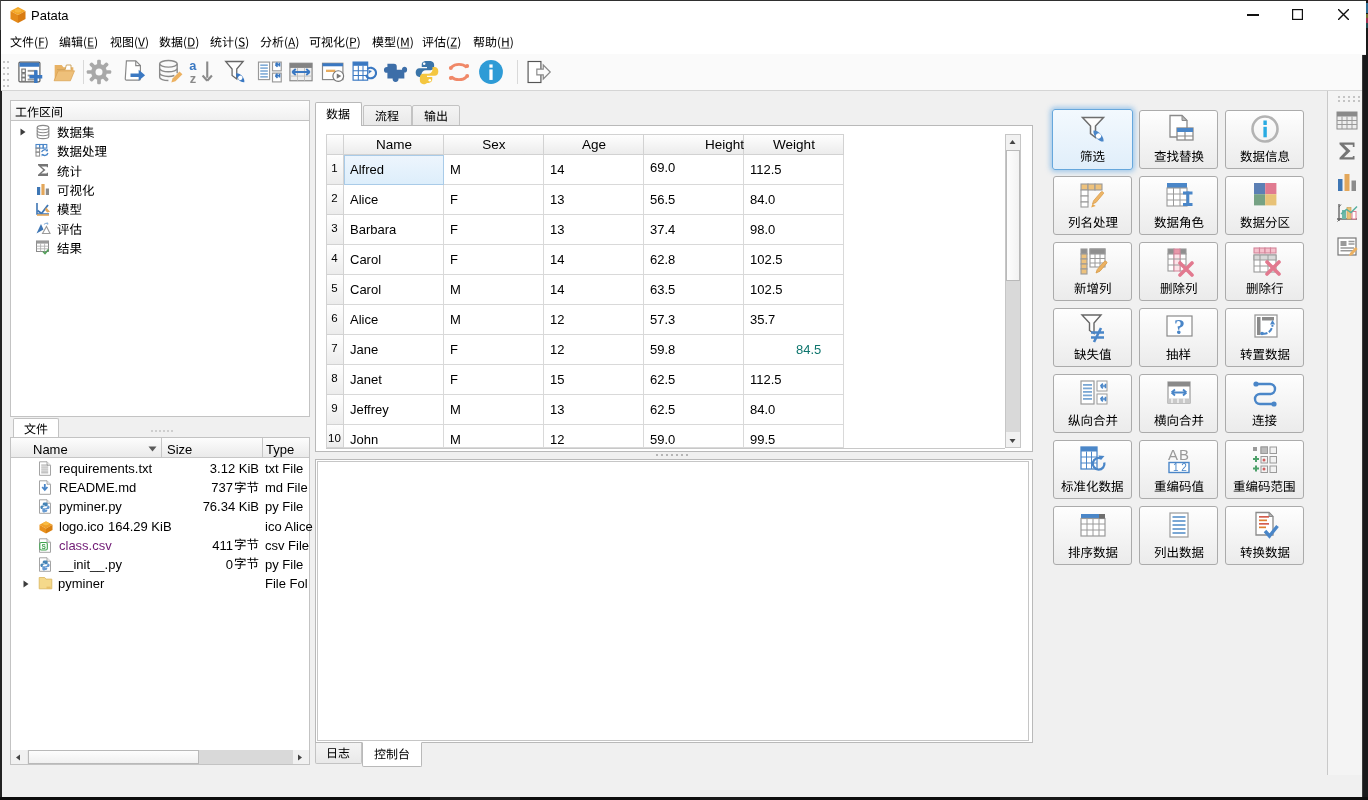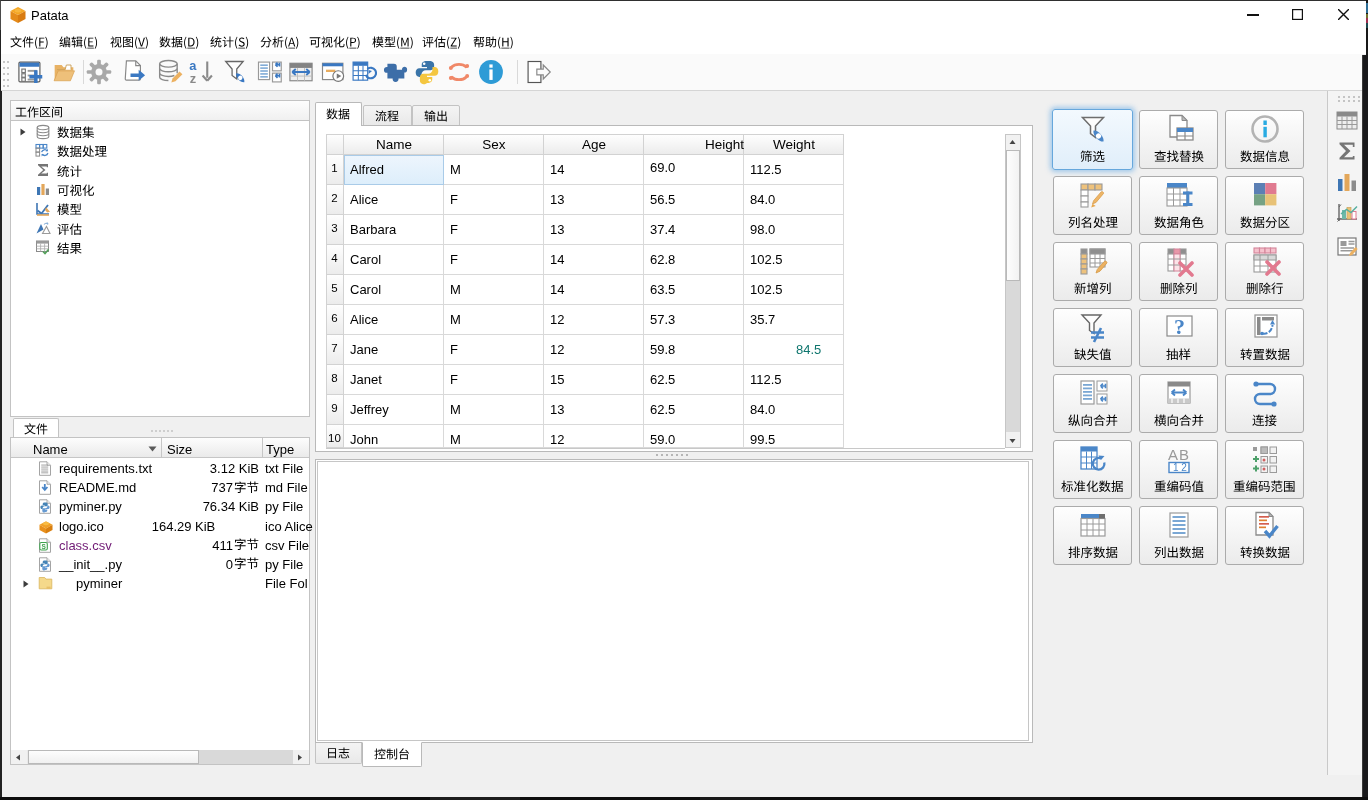--- a/index.html
+++ b/index.html
@@ -422,21 +422,21 @@
 <div style="position:absolute;left:59px;top:499.4px;font:13px 'Liberation Sans',sans-serif;color:#000;white-space:pre;">pyminer.py</div>
 <div style="position:absolute;left:108px;top:499.4px;font:13px 'Liberation Sans',sans-serif;color:#000;white-space:pre;width:151px;text-align:right">76.34 KiB</div>
 <div style="position:absolute;left:265px;top:499.4px;font:13px 'Liberation Sans',sans-serif;color:#000;white-space:pre;">py File</div>
 <svg style="position:absolute;left:38px;top:518.6px" width="16" height="16" viewBox="0 0 16 16">
     <path d="M8 2.2 L14.5 5.8 L8 9.4 L1.5 5.8 Z" fill="#f0a028"></path>
     <ellipse cx="8" cy="4.6" rx="3" ry="1.6" fill="#f8bc45"></ellipse>
     <path d="M1.5 5.8 L8 9.4 V14.5 L1.5 10.9 Z" fill="#e8901c"></path>
     <path d="M14.5 5.8 L8 9.4 V14.5 L14.5 10.9 Z" fill="#d87f10"></path>
   </svg>
 <div style="position:absolute;left:59px;top:518.6px;font:13px 'Liberation Sans',sans-serif;color:#000;white-space:pre;">logo.ico</div>
-<div style="position:absolute;left:108px;top:518.6px;font:13px 'Liberation Sans',sans-serif;color:#000;white-space:pre;width:151px;text-align:center">164.29 KiB</div>
+<div style="position:absolute;left:108px;top:518.6px;font:13px 'Liberation Sans',sans-serif;color:#000;white-space:pre;width:151px;text-align:left">164.29 KiB</div>
 <div style="position:absolute;left:265px;top:518.6px;font:13px 'Liberation Sans',sans-serif;color:#000;white-space:pre;">ico Alice</div>
 <svg style="position:absolute;left:38px;top:537.8px" width="14" height="15" viewBox="0 0 14 15">
     <path d="M1.5 0.8 h7.5 l3.5 3.5 v10 H1.5 Z" fill="#fff" stroke="#9a9a9a" stroke-width="0.9"></path>
     <path d="M9 0.8 v3.5 h3.5" fill="#eee" stroke="#9a9a9a" stroke-width="0.8"></path>
     <rect x="1.8" y="4.5" width="7.5" height="7.5" rx="1.4" fill="#fff" stroke="#3fa24d" stroke-width="1.1"></rect>
     <text x="3.4" y="10.6" font-size="6.5" font-weight="bold" fill="#3fa24d" font-family="Liberation Sans">S</text>
   </svg>
 <div style="position:absolute;left:59px;top:537.8px;font:13px 'Liberation Sans',sans-serif;color:#701a75;white-space:pre;">class.csv</div>
 <div style="position:absolute;left:108px;top:537.8px;font:13px 'Liberation Sans',sans-serif;color:#000;white-space:pre;width:125px;text-align:right">411</div>
 <div style="position:absolute;left:234.0px;top:536.1px;line-height:0"><svg width="25.00" height="16.25" viewBox="0 0 2000 1300" style="overflow:visible">
@@ -461,21 +461,21 @@
       </g>
     </svg></div>
 <div style="position:absolute;left:265px;top:557px;font:13px 'Liberation Sans',sans-serif;color:#000;white-space:pre;">py File</div>
 <svg style="position:absolute;left:22px;top:579.7px" width="8" height="8" viewBox="0 0 8 8">
     <path d="M1.5 0.5 L6.5 4 L1.5 7.5 Z" fill="#3c3c3c"></path>
   </svg>
 <svg style="position:absolute;left:38px;top:576.2px" width="15" height="14" viewBox="0 0 15 14">
     <path d="M1.2 1.5 h5.5 l1.2 1.6 h5.9 V12.8 H1.2 Z" fill="#f5d98b" stroke="#d9b55e" stroke-width="0.8"></path>
     <path d="M8.5 12.8 v-2.2 h4.1 v2.2 Z" fill="#e8c06a"></path>
   </svg>
-<div style="position:absolute;left:76px;top:576.2px;font:13px 'Liberation Sans',sans-serif;color:#000;white-space:pre;">pyminer</div>
+<div style="position:absolute;left:58px;top:576.2px;font:13px 'Liberation Sans',sans-serif;color:#000;white-space:pre;">pyminer</div>
 <div style="position:absolute;left:265px;top:576.2px;font:13px 'Liberation Sans',sans-serif;color:#000;white-space:pre;">File Fol</div>
 <div style="position:absolute;left:11px;top:750px;width:298px;height:14px;background:#e9e9e9"></div>
 <div style="position:absolute;left:11px;top:750px;width:16px;height:14px;background:#f1f1f1"></div>
 <svg style="position:absolute;left:15px;top:754px" width="7" height="7" viewBox="0 0 7 7">
     <path d="M5 0.5 L1 3.5 L5 6.5 Z" fill="#444"></path>
   </svg>
 <div style="position:absolute;left:293px;top:750px;width:16px;height:14px;background:#f1f1f1"></div>
 <svg style="position:absolute;left:296px;top:754px" width="7" height="7" viewBox="0 0 7 7">
     <path d="M2 0.5 L6 3.5 L2 6.5 Z" fill="#444"></path>
   </svg>

